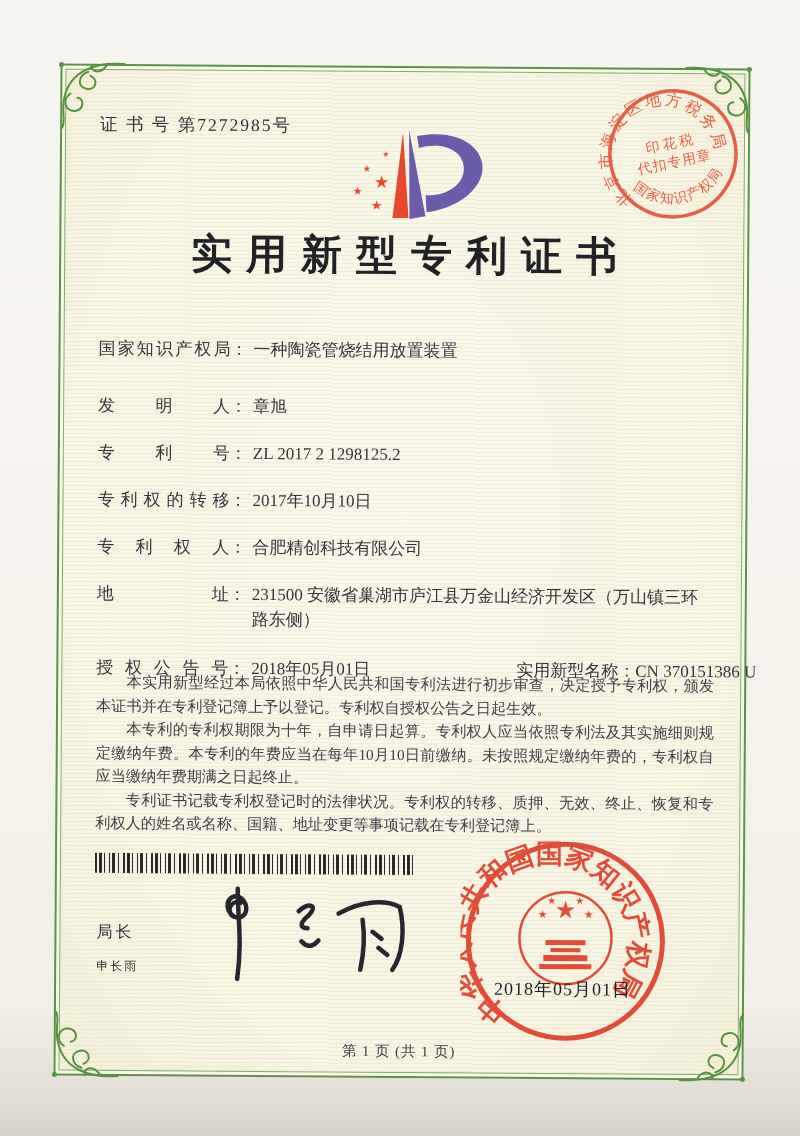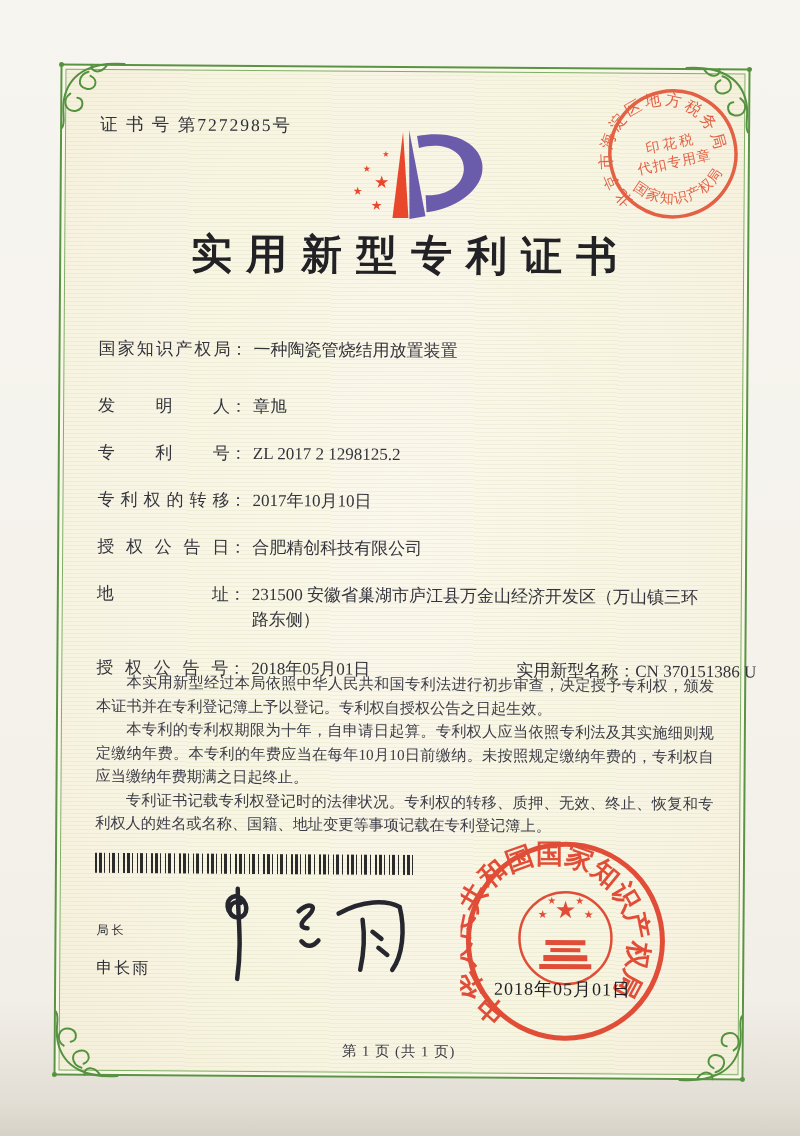--- a/index.html
+++ b/index.html
@@ -63,22 +63,22 @@
   .barcode{
     position:absolute;left:38px;top:787px;width:322px;height:20px;
     background:repeating-linear-gradient(90deg,
       #2b2b2b 0 2px, transparent 2px 4px,
       #2b2b2b 4px 7px, transparent 7px 9px,
       #2b2b2b 9px 10px, transparent 10px 14px,
       #2b2b2b 14px 15px, transparent 15px 17px,
       #2b2b2b 17px 20px, transparent 20px 23px,
       #2b2b2b 23px 24px, transparent 24px 28px);
   }
-  .signer-title{position:absolute;left:40px;top:856px;font-size:12px;color:#2e2e34;letter-spacing:3px;}
-  .signer-name{position:absolute;left:40px;top:892px;font-size:16px;color:#2e2e34;letter-spacing:2px;}
+  .signer-title{position:absolute;left:40px;top:856px;font-size:16px;color:#2e2e34;letter-spacing:3px;}
+  .signer-name{position:absolute;left:40px;top:892px;font-size:12px;color:#2e2e34;letter-spacing:2px;}
   .signature{position:absolute;left:150px;top:812px;width:210px;height:110px;}
   .seal{position:absolute;left:404px;top:767px;width:210px;height:210px;opacity:.95;}
   .seal-date{
     position:absolute;left:438px;top:908px;z-index:3;
     font-size:18px;color:#1e1e24;letter-spacing:1px;font-weight:500;
   }
   .footer{
     position:absolute;left:0;top:974px;width:100%;text-align:center;
     font-size:14.5px;color:#3a3a42;letter-spacing:1px;
   }
@@ -170,21 +170,21 @@
       <div class="frow mb-md">
         <span class="lab">发明人</span><span class="colon">：</span><span class="val">章旭</span>
       </div>
       <div class="frow mb-md">
         <span class="lab">专利号</span><span class="colon">：</span><span class="val">ZL 2017 2 1298125.2</span>
       </div>
       <div class="frow mb-md">
         <span class="lab">专利权的转移</span><span class="colon">：</span><span class="val">2017年10月10日</span>
       </div>
       <div class="frow mb-md">
-        <span class="lab">授权公告日</span><span class="colon">：</span><span class="val">合肥精创科技有限公司</span>
+        <span class="lab">专利权人</span><span class="colon">：</span><span class="val">合肥精创科技有限公司</span>
       </div>
       <div class="frow mb-sm">
         <span class="lab">地址</span><span class="colon">：</span><span class="val" style="max-width:452px;">231500 安徽省巢湖市庐江县万金山经济开发区（万山镇三环路东侧）</span>
       </div>
       <div class="frow">
         <span class="lab">授权公告号</span><span class="colon">：</span><span class="val">2018年05月01日</span>
         <span class="pair-right"><span>实用新型名称</span><span>：</span><span>CN 370151386 U</span></span>
       </div>
     </div>
 

